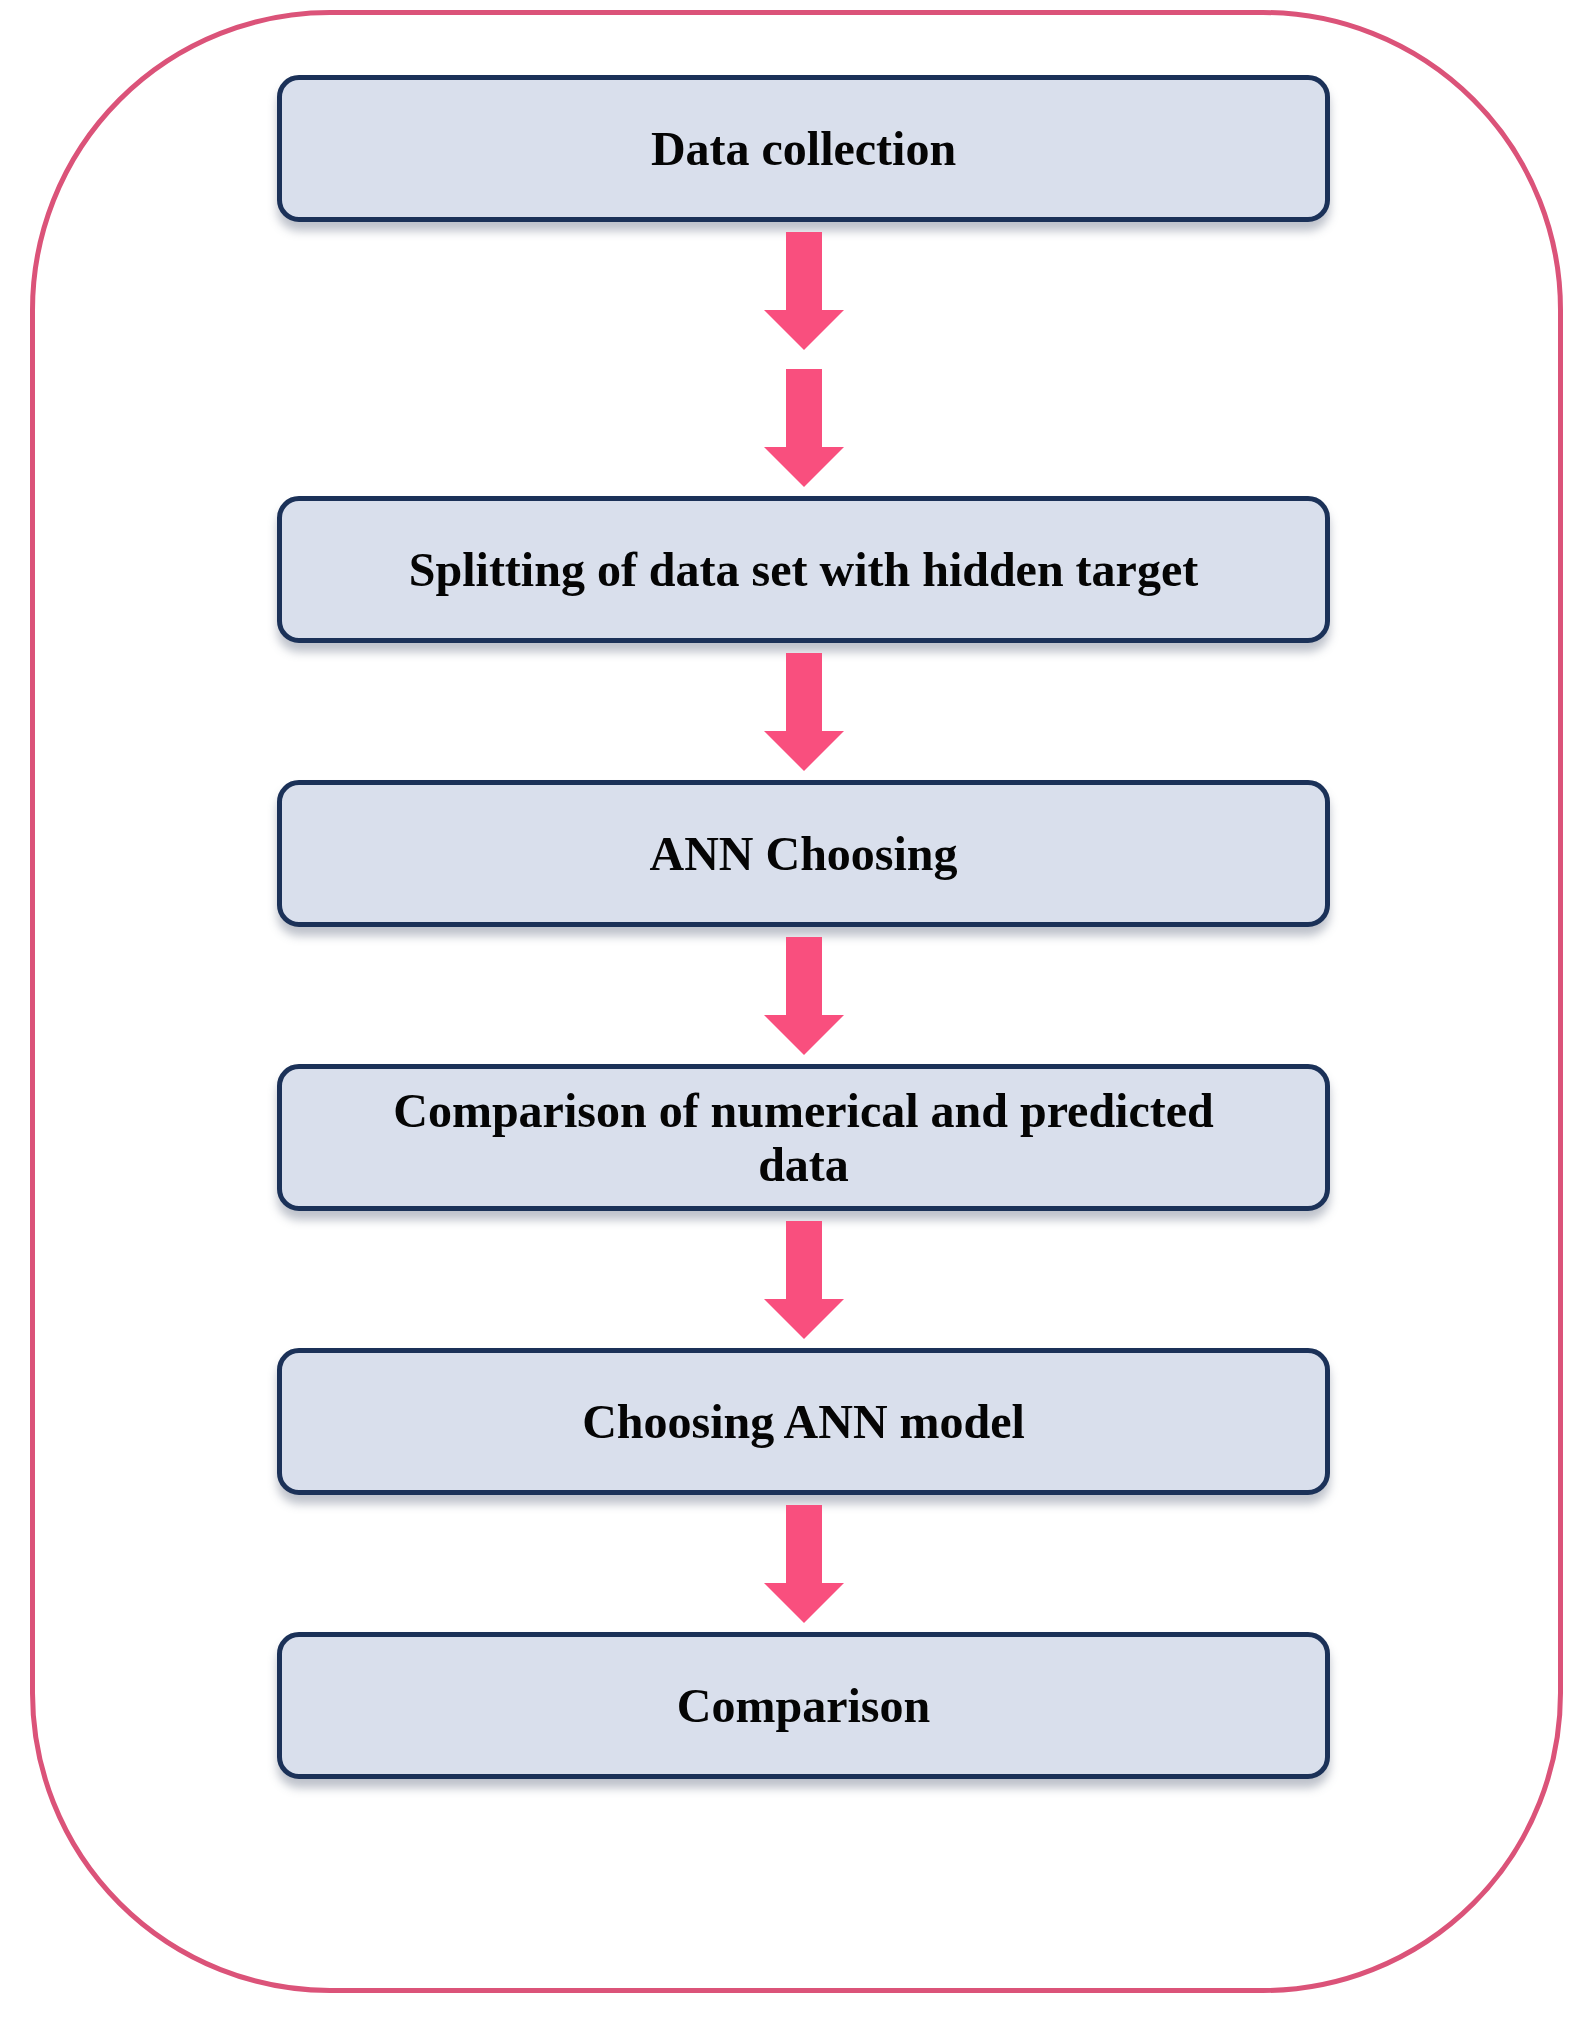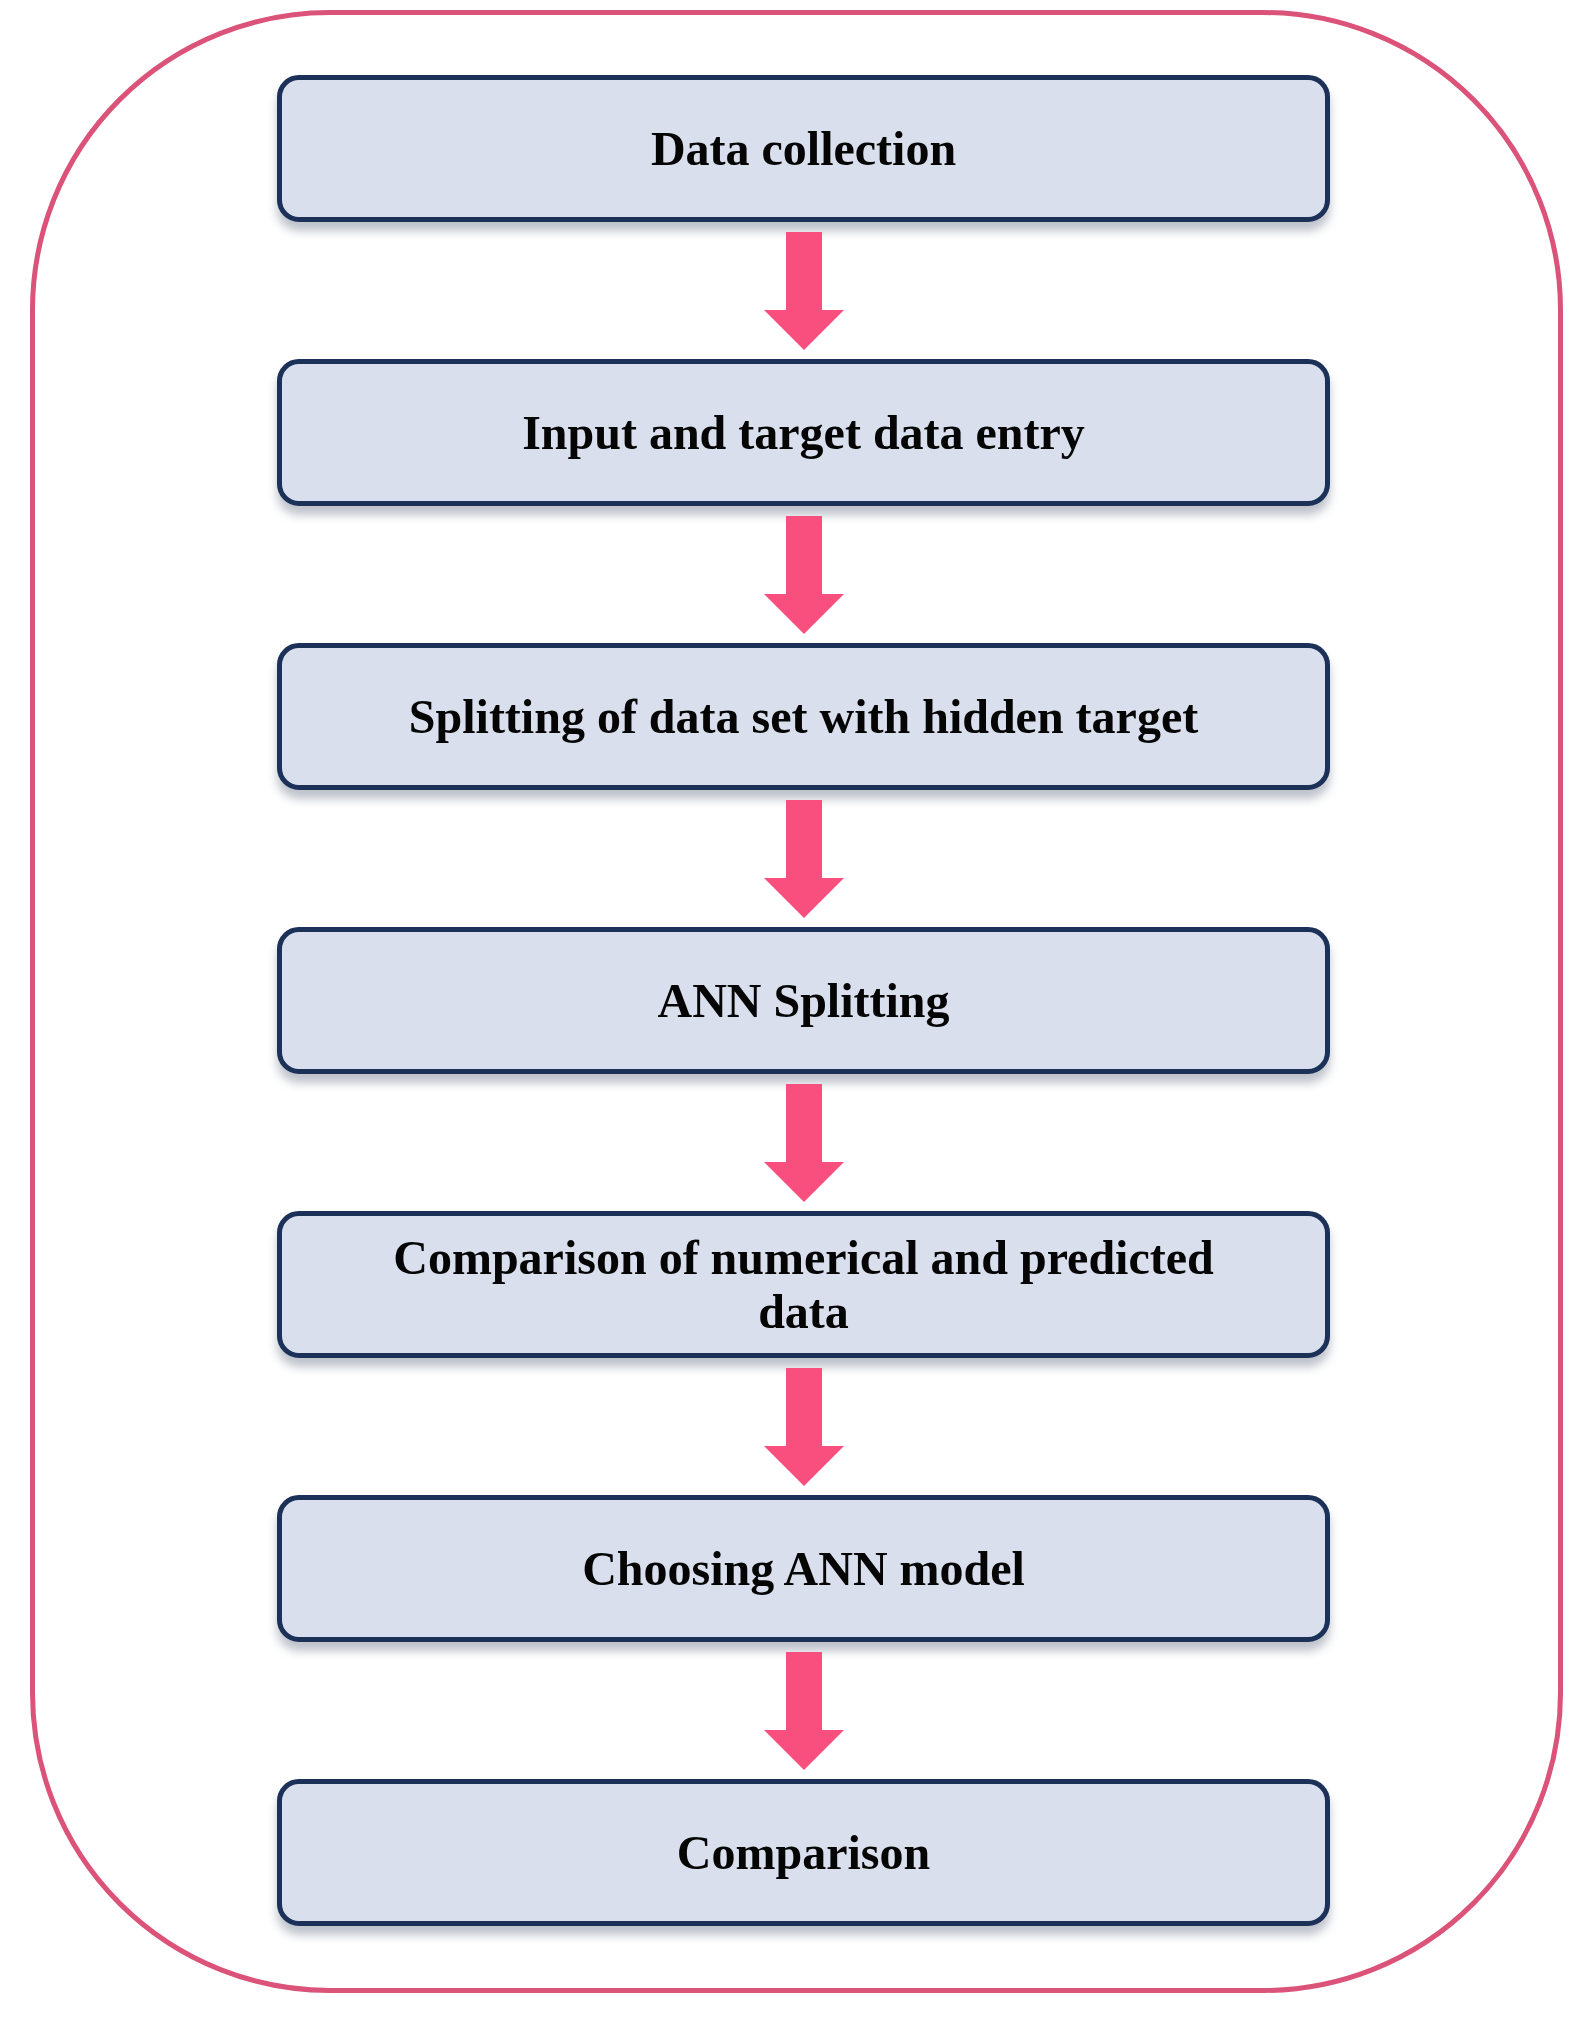--- a/index.html
+++ b/index.html
@@ -93,44 +93,41 @@
       <span class="step-label">Data collection</span>
     </div>
 
     <div class="arrow-gap">
       <div class="arrow-down">
         <div class="arrow-shaft"></div>
         <div class="arrow-head"></div>
       </div>
     </div>
 
-    <div class="step-box">
-      <span class="step-label">Input and target data entry</span>
-    </div>
 
     <div class="arrow-gap">
       <div class="arrow-down">
         <div class="arrow-shaft"></div>
         <div class="arrow-head"></div>
       </div>
     </div>
 
     <div class="step-box">
       <span class="step-label">Splitting of data set with hidden target</span>
     </div>
 
     <div class="arrow-gap">
       <div class="arrow-down">
         <div class="arrow-shaft"></div>
         <div class="arrow-head"></div>
       </div>
     </div>
 
     <div class="step-box">
-      <span class="step-label">ANN Splitting</span>
+      <span class="step-label">ANN Choosing</span>
     </div>
 
     <div class="arrow-gap">
       <div class="arrow-down">
         <div class="arrow-shaft"></div>
         <div class="arrow-head"></div>
       </div>
     </div>
 
     <div class="step-box">

